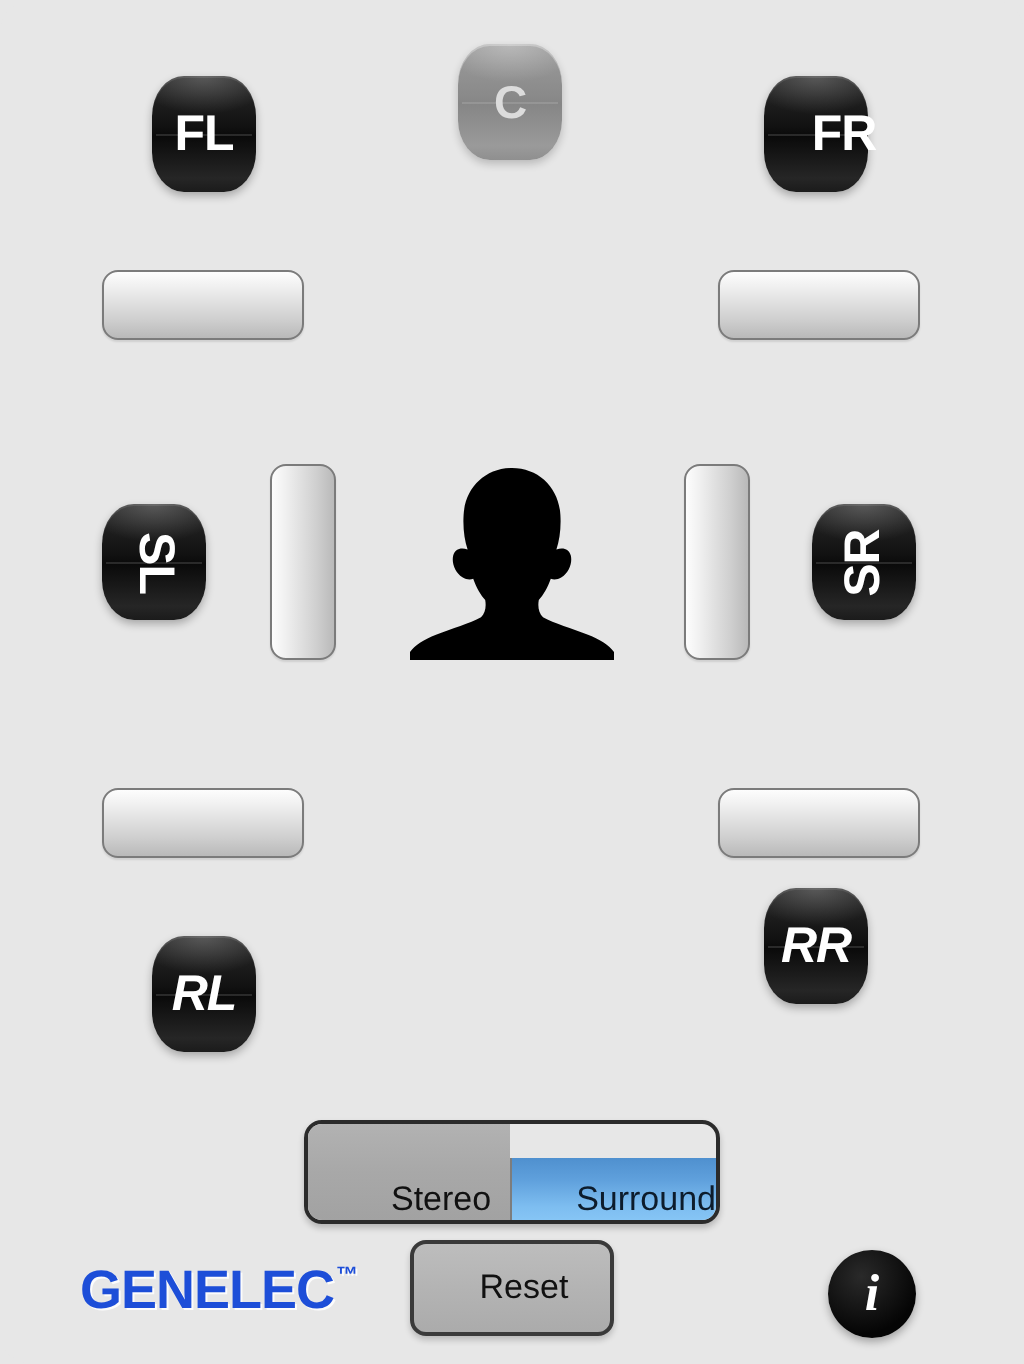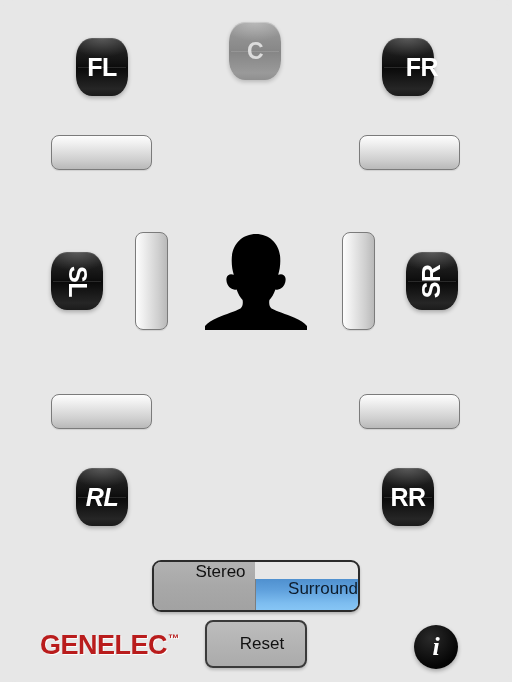--- a/index.html
+++ b/index.html
@@ -114,21 +114,21 @@
     height: 52px;
     display: flex;
     border: 2px solid #2b2b2b;
     border-radius: 9px;
     overflow: hidden;
     box-shadow: 0 2px 3px rgba(0,0,0,0.22);
   }
   .seg {
     flex: 1 1 50%;
     display: flex;
-    align-items: flex-start;
+    align-items: flex-end;
     justify-content: center;
     font-size: 17px;
     color: #111111;
     cursor: pointer;
     user-select: none;
     background: linear-gradient(180deg, #b2b2b2 0%, #a8a8a8 50%, #a2a2a2 100%);
     padding-left: 32px;
   }
   .seg + .seg { border-left: 1px solid #7d7d7d; margin-top: 17px; }
   .seg.selected {
@@ -154,21 +154,21 @@
     padding-left: 12px;
   }
 
   
   .brand {
     position: absolute;
     left: 40px;
     top: 632px;
     display: flex;
     align-items: flex-start;
-    color: #b91c1c;
+    color: #1d4ed8;
     font-size: 27px;
     font-weight: bold;
     letter-spacing: -0.5px;
     line-height: 1;
     text-shadow: 1px 1px 0 rgba(255,255,255,0.85);
     user-select: none;
   }
   .brand .tm {
     font-size: 11px;
     font-weight: bold;
@@ -255,21 +255,21 @@
     <span class="sp-label">SR</span>
   </div>
 
   <div class="hbar" style="left:51px; top:394px;"></div>
   <div class="hbar" style="left:359px; top:394px;"></div>
 
   <div class="speaker rear-left" style="left:76px; top:468px;font-style:italic;">
     <span class="sp-label">RL</span>
   </div>
 
-  <div class="speaker rear-right" style="left:382px; top:468px;">
+  <div class="speaker rear-right" style="left:382px; top:444px;font-style:italic;">
     <span class="sp-label">RR</span>
   </div>
 
   <div class="segmented">
     <div class="seg">
       <span>Stereo</span>
     </div>
     <div class="seg selected">
       <span>Surround</span>
     </div>

